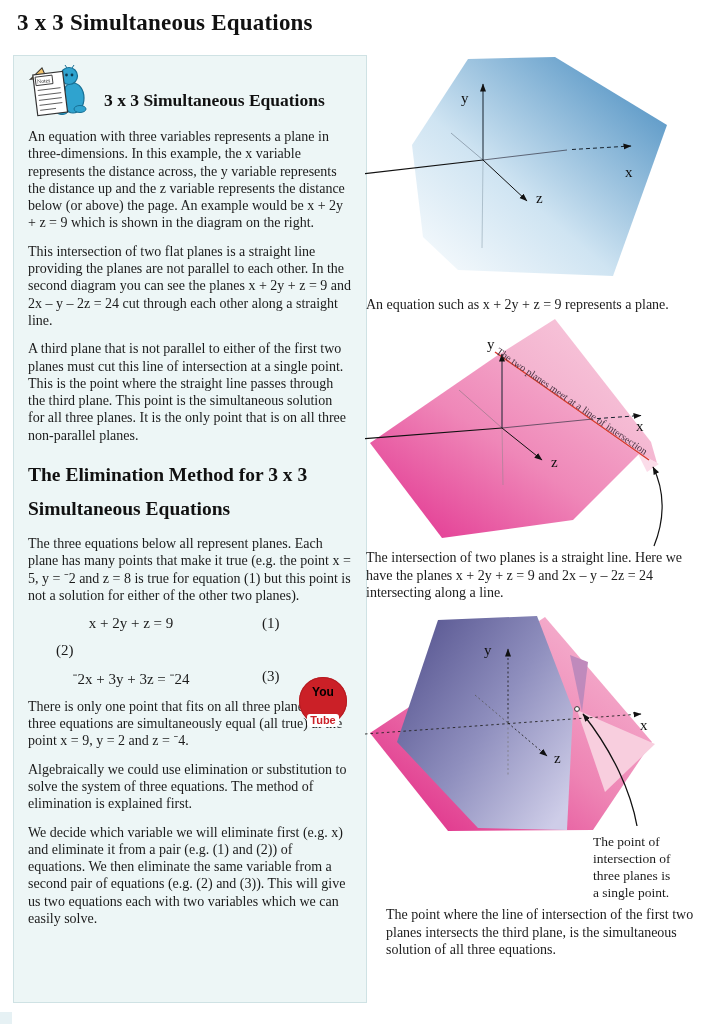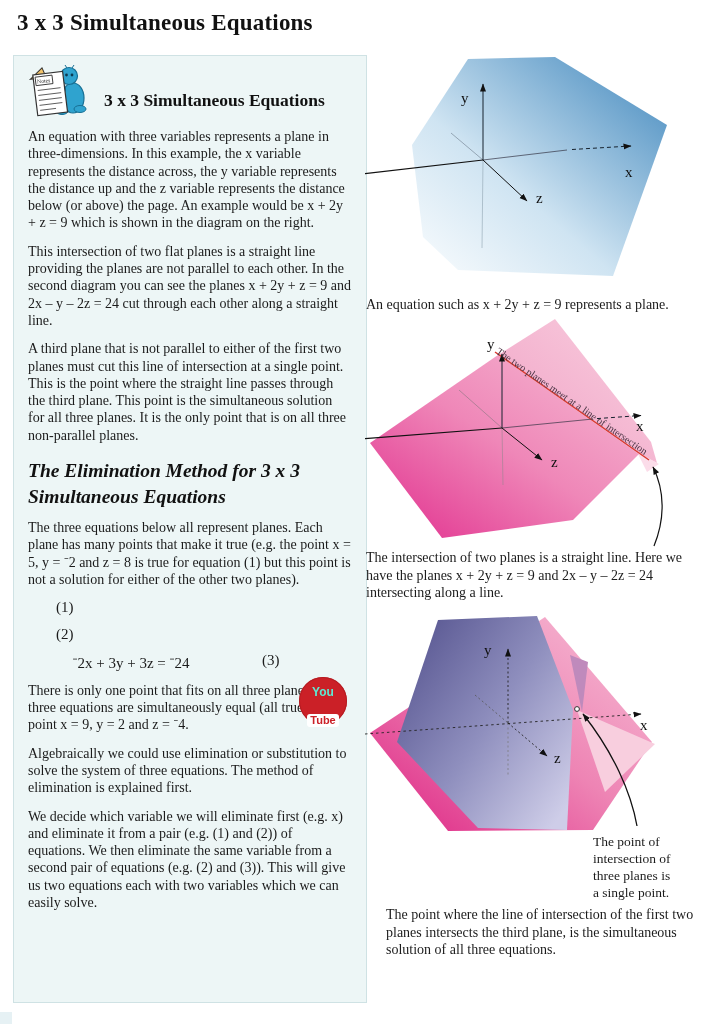--- a/index.html
+++ b/index.html
@@ -16,33 +16,33 @@
     position:absolute; left:13px; top:55px; width:354px; height:948px;
     background:#edf6f6; border:1px solid #cfe2e4; padding:8px 14px 0 14px;
   }
   .box-header { display:flex; align-items:flex-start; margin-bottom:8px; height:56px; }
   .notes-icon { width:62px; height:54px; flex:0 0 62px; }
   .box-heading {
     font-size:17.5px; font-weight:bold; color:#111; margin:26px 0 0 14px; white-space:nowrap;
   }
   .para { font-size:14px; line-height:17.3px; margin-bottom:11px; }
   .section-heading {
-    font-size:19.5px; line-height:26px; font-weight:bold; color:#111;
-    margin:14px 0 9px 0; width:312px;font-style:italic;
+    font-size:19.5px; line-height:34px; font-weight:bold; color:#111;
+    margin:14px 0 9px 0; width:312px;
   }
   .equations { margin:4px 0 8px 0; position:relative; }
   .eq-row { display:flex; font-size:15px; margin-bottom:9.5px; }
   .eq-expr { width:206px; text-align:center; }
   .eq-num { width:60px; margin-left:28px; }
   .yt-badge {
     position:absolute; left:299px; top:677px; width:48px; height:48px;
     border-radius:50%; background:#cb2027; text-align:center;
     font-family:"Liberation Sans", sans-serif; box-shadow:0 0 0 1px #b51c22 inset;
   }
-  .yt-you { color:#5eead4; font-weight:bold; font-size:12px; line-height:12px; margin-top:9px; }
+  .yt-you { color:#000000; font-weight:bold; font-size:12px; line-height:12px; margin-top:9px; }
   .yt-tube {
     display:inline-block; margin-top:16px; background:#fff; color:#cb2027;
     font-weight:bold; font-size:11px; line-height:13px; padding:0 3px; border-radius:3px;
   }
   .fig { position:absolute; left:365px; }
   .fig svg { display:block; }
   .caption { position:absolute; left:366px; font-size:14px; line-height:17.5px; }
   .cap1 { top:296px; width:322px; }
   .cap2 { top:549px; width:336px; }
   .cap3 { top:906px; width:340px;padding-left:20px; }
@@ -93,20 +93,21 @@
   <div class="para">An equation with three variables represents a plane in three-dimensions.  In this example, the x variable represents the distance across, the y variable represents the distance up and the z variable represents the distance below (or above) the page. An example would be x + 2y + z = 9 which is shown in the diagram on the right.</div>
   <div class="para">This intersection of two flat planes is a straight line providing the planes are not parallel to each other. In the second diagram you can see the planes x + 2y + z = 9 and 2x –  y – 2z = 24 cut through each other along a straight line.</div>
   <div class="para">A third plane that is not parallel to either of the first two planes must cut this line of intersection at a single point.  This is the point where the straight line passes through the third plane.  This point is the simultaneous solution for all three planes.  It is the only point that is on all three non-parallel planes.</div>
 
   <div class="section-heading">The Elimination Method for 3 x 3 Simultaneous Equations</div>
 
   <div class="para">The three equations below all represent planes. Each plane has many points that make it true (e.g. the point x = 5, y = ⁻2 and z = 8 is true for equation (1) but this point is not a solution for either of the other two planes).</div>
 
   <div class="equations">
     <div class="eq-row">
+      <span class="eq-expr">x + 2y + z = 9</span>
       <span class="eq-num">(1)</span>
     </div>
     <div class="eq-row">
       <span class="eq-num">(2)</span>
     </div>
     <div class="eq-row">
       <span class="eq-expr">⁻2x + 3y + 3z = ⁻24</span>
       <span class="eq-num">(3)</span>
     </div>
   </div>

